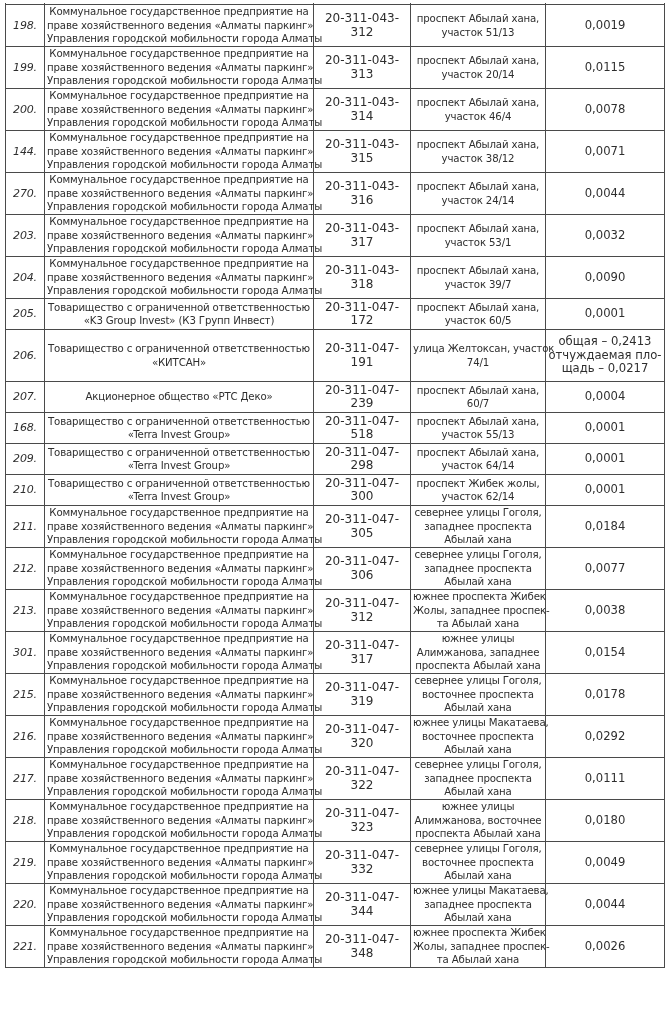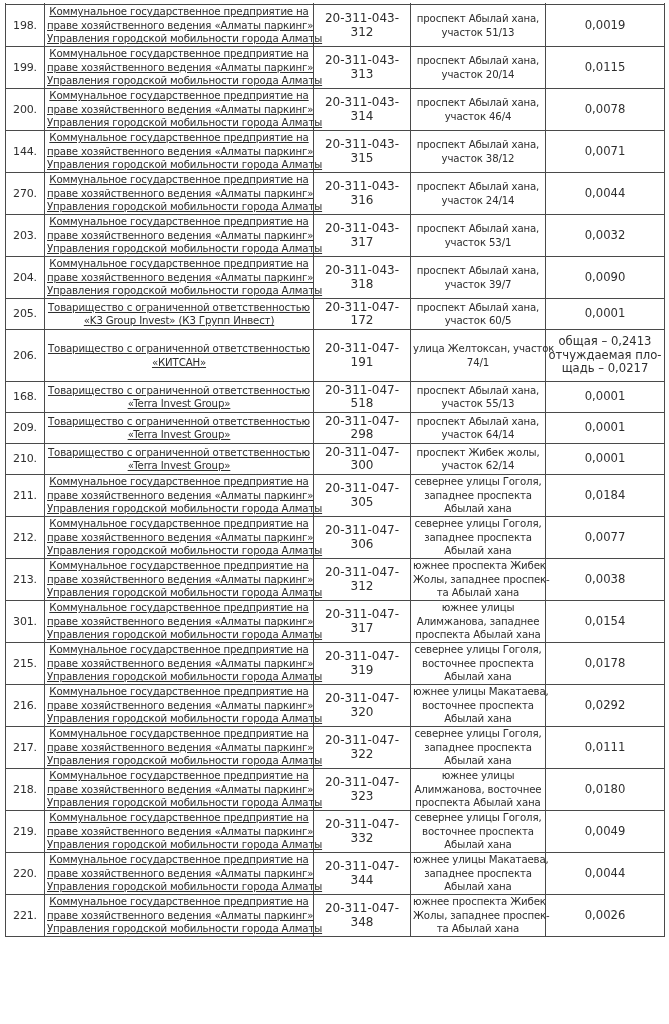--- a/index.html
+++ b/index.html
@@ -16,22 +16,22 @@
       color: #2e2e2e;
       letter-spacing: -0.15px;
     }
     table.registry td {
       border: 1.4px solid #4a4a4a;
       text-align: center;
       vertical-align: middle;
       padding: 0 2px;
       line-height: 13.4px;
     }
-    td.c-num { width: 38px; font-size: 11px; }
-    td.c-owner { width: 268px; text-decoration: underline; }
+    td.c-num { width: 38px; font-size: 11px; font-style: italic; }
+    td.c-owner { width: 268px; }
     td.c-cad { width: 96px; font-size: 12px; letter-spacing: 0; }
     td.c-addr { width: 134px; }
     td.c-area { font-size: 11.6px; letter-spacing: 0; margin-top: 18px; }
     tr.r3 td { height: 41px; }
     tr.r2 td { height: 30px; }
     tr.r3x td { height: 51px; }
     tr.top-stub td { height: 1px; padding: 0; border-top: none; line-height: 1px; }
     .ln { display: block; white-space: nowrap; }
   </style>
 </head>
@@ -194,20 +194,34 @@
             <span class="ln">улица Желтоксан, участок</span>
             <span class="ln">74/1</span>
           </td>
     <td class="c-area">
             <span class="ln">общая – 0,2413</span>
             <span class="ln">отчуждаемая пло-</span>
             <span class="ln">щадь – 0,0217</span>
           </td>
   </tr>
 
+  <tr class="r2">
+    <td class="c-num"><span>207.</span></td>
+    <td class="c-owner">
+            <span class="ln">Акционерное общество «РТС Деко»</span>
+          </td>
+    <td class="c-cad"><span>20-311-047-239</span></td>
+    <td class="c-addr">
+            <span class="ln">проспект Абылай хана,</span>
+            <span class="ln">60/7</span>
+          </td>
+    <td class="c-area">
+            <span class="ln">0,0004</span>
+          </td>
+  </tr>
 
   <tr class="r2">
     <td class="c-num"><span>168.</span></td>
     <td class="c-owner">
             <span class="ln">Товарищество с ограниченной ответственностью</span>
             <span class="ln">«Terra Invest Group»</span>
           </td>
     <td class="c-cad"><span>20-311-047-518</span></td>
     <td class="c-addr">
             <span class="ln">проспект Абылай хана,</span>

